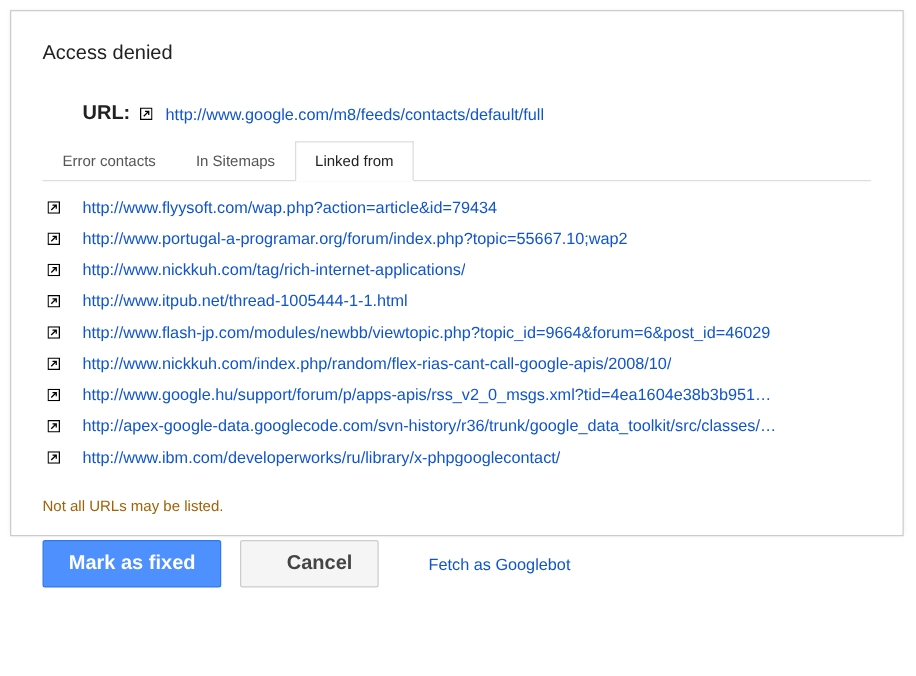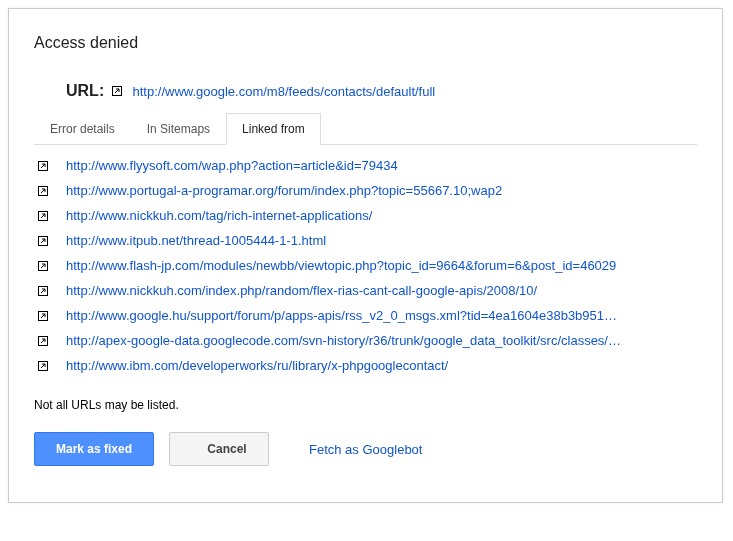--- a/index.html
+++ b/index.html
@@ -15,21 +15,21 @@
   }
   .dialog {
     border: 1px solid #ccc;
     background: #fff;
     width: 715px;
     margin: 8px;
     padding: 25px 25px 25px 25px;
     box-sizing: border-box;
     box-shadow: 0 0 4px rgba(0,0,0,0.06);
     position: relative;
-    height: 495px;
+    height: 421px;
   }
   .title {
     font-size: 16px;
     font-weight: normal;
     margin: 0 0 30px 0;
   }
   .url-row {
     margin-left: 32px;
     margin-bottom: 10px;
   }
@@ -92,32 +92,32 @@
     color: #1155cc;
     text-decoration: none;
     white-space: nowrap;
     overflow: hidden;
     text-overflow: ellipsis;
     max-width: 590px;
     display: inline-block;
   }
   .note {
     font-size: 12px;
-    color: #000000;
+    color: #a16207;
     margin: 20px 0 20px 0;
   }
   .actions {
     display: flex;
     align-items: center;
     gap: 15px;
     margin-top: 20px;
   }
   .btn {
     padding: 9px 20px;
-    font-size: 12px;
+    font-size: 16px;
     font-weight: bold;
     border-radius: 2px;
     cursor: pointer;
     border: 1px solid transparent;
     text-align: center;
   }
   .btn-primary {
     background: #4d90fe;
     color: #fff;
     border: 1px solid #3079ed;
@@ -149,21 +149,21 @@
     <span class="ext-icon">
       <svg width="10" height="10" viewBox="0 0 10 10">
           <rect x="0.5" y="0.5" width="9" height="9" fill="none" stroke="#000" stroke-width="1"></rect>
           <path d="M3 7 L7 3 M4 3 H7 V6" fill="none" stroke="#000" stroke-width="1"></path>
         </svg>
     </span>
     <a href="#" class="url-link">http://www.google.com/m8/feeds/contacts/default/full</a>
   </div>
 
   <div class="tabs">
-    <div class="tab">Error details</div>
+    <div class="tab">Error contacts</div>
     <div class="tab">In Sitemaps</div>
     <div class="tab active">Linked from</div>
   </div>
 
   <div class="link-list" id="link-list">
       <div class="link-row">
         <span class="ext-icon">
           <svg width="10" height="10" viewBox="0 0 10 10">
             <rect x="0.5" y="0.5" width="9" height="9" fill="none" stroke="#000" stroke-width="1"></rect>
             <path d="M3 7 L7 3 M4 3 H7 V6" fill="none" stroke="#000" stroke-width="1"></path>

